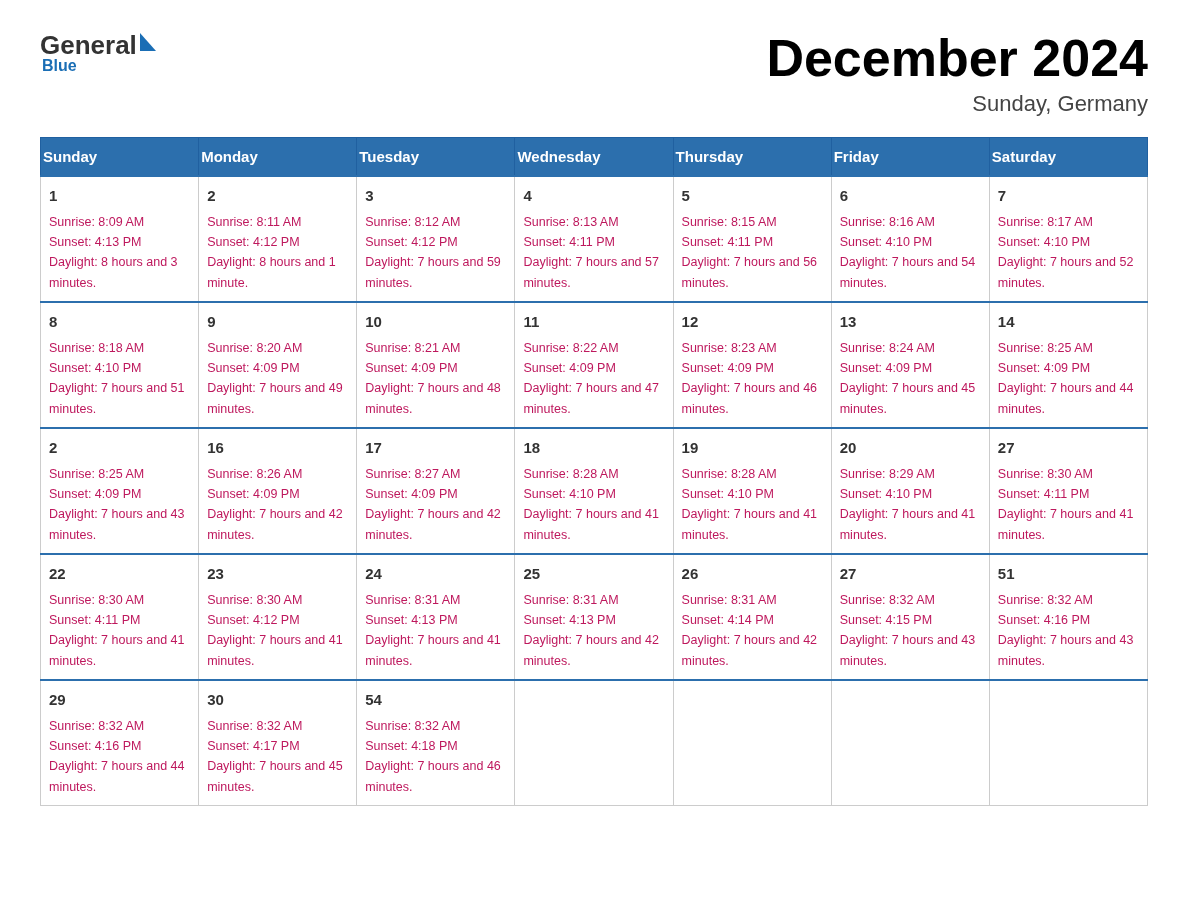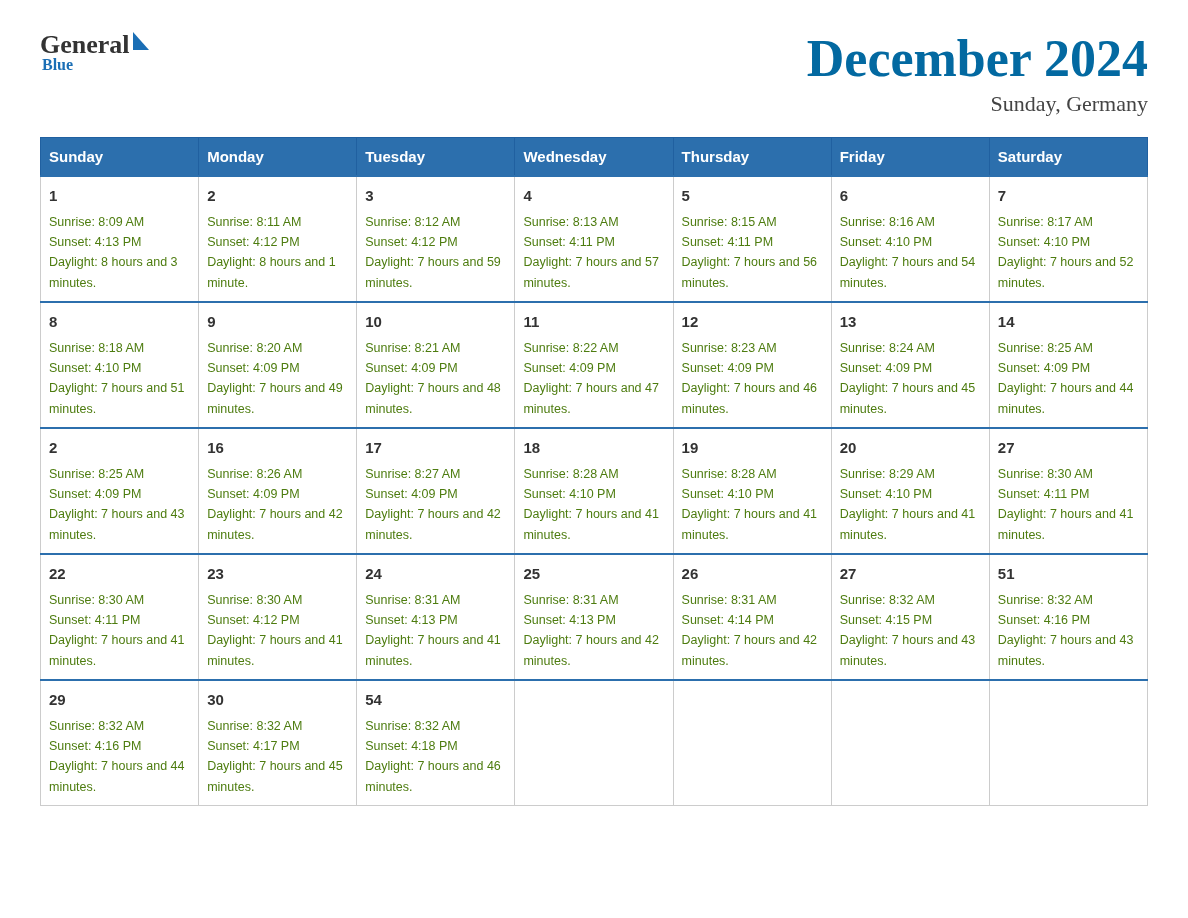--- a/index.html
+++ b/index.html
@@ -8,52 +8,51 @@
       background: #fff;
       padding: 30px 40px;
       width: 1188px;
       min-height: 918px;
     }
     .header {
       display: flex;
       justify-content: space-between;
       align-items: flex-start;
       margin-bottom: 20px;
-      font-family: Liberation Serif, serif;
     }
     .logo {
       display: flex;
       flex-direction: column;
       align-items: flex-start;
     }
     .title-block {
       text-align: right;
     }
     .month-title {
       font-size: 52px;
       font-weight: bold;
-      color: #0369a1;
+      color: #000000;
       line-height: 1.1;
     }
     .location {
       font-size: 22px;
       color: #444;
       margin-top: 4px;
     }
     .calendar {
       width: 100%;
       border-collapse: collapse;
       border: 1px solid #aaa;
     }
     .calendar thead tr th {
       background-color: #2c6fad;
       color: #fff;
       font-size: 15px;
       font-weight: bold;
-      padding: 10px 8px;
+      padding: 10px 2px;
       text-align: left;
       border: 1px solid #2060a0;
     }
     .calendar tbody tr td {
       vertical-align: top;
       padding: 8px 8px;
       font-size: 13px;
       color: #333;
       border: 1px solid #ccc;
       width: 14.28%;
@@ -64,21 +63,21 @@
       border-top: 2px solid #2c6fad;
     }
     .day-num {
       font-size: 15px;
       font-weight: bold;
       display: block;
       margin-bottom: 4px;
     }
     .day-info {
       font-size: 12.5px;
-      color: #4d7c0f;
+      color: #be185d;
       line-height: 1.55;
     }
     td.empty {
       background: #fff;
     }
     .logo-general {
       font-size: 26px;
       font-weight: bold;
       color: #333;
     }

